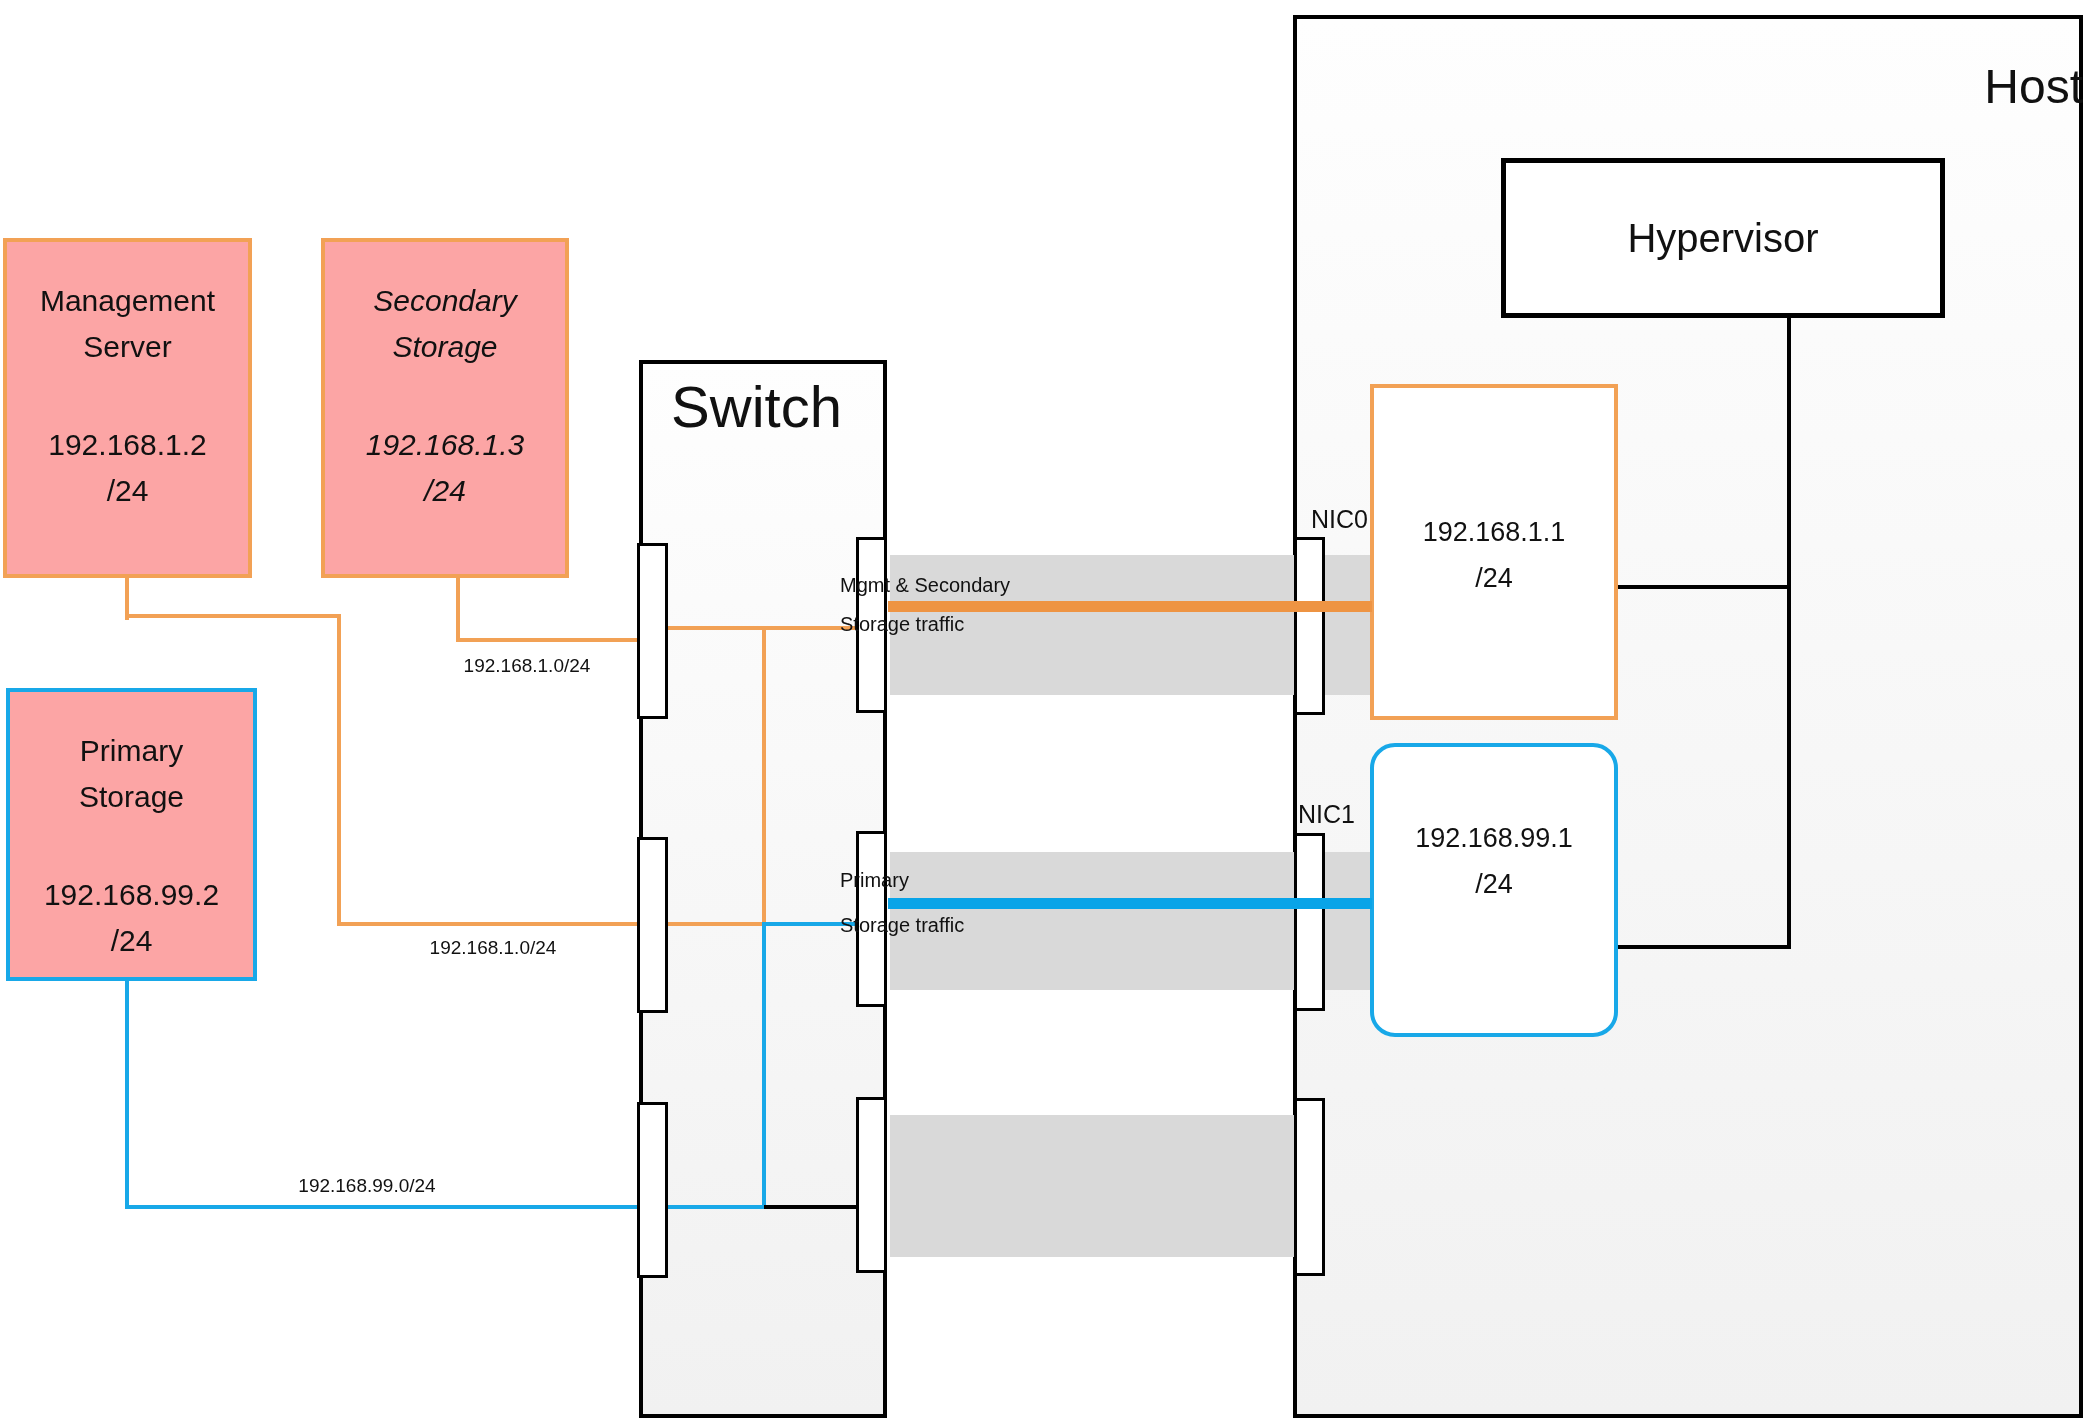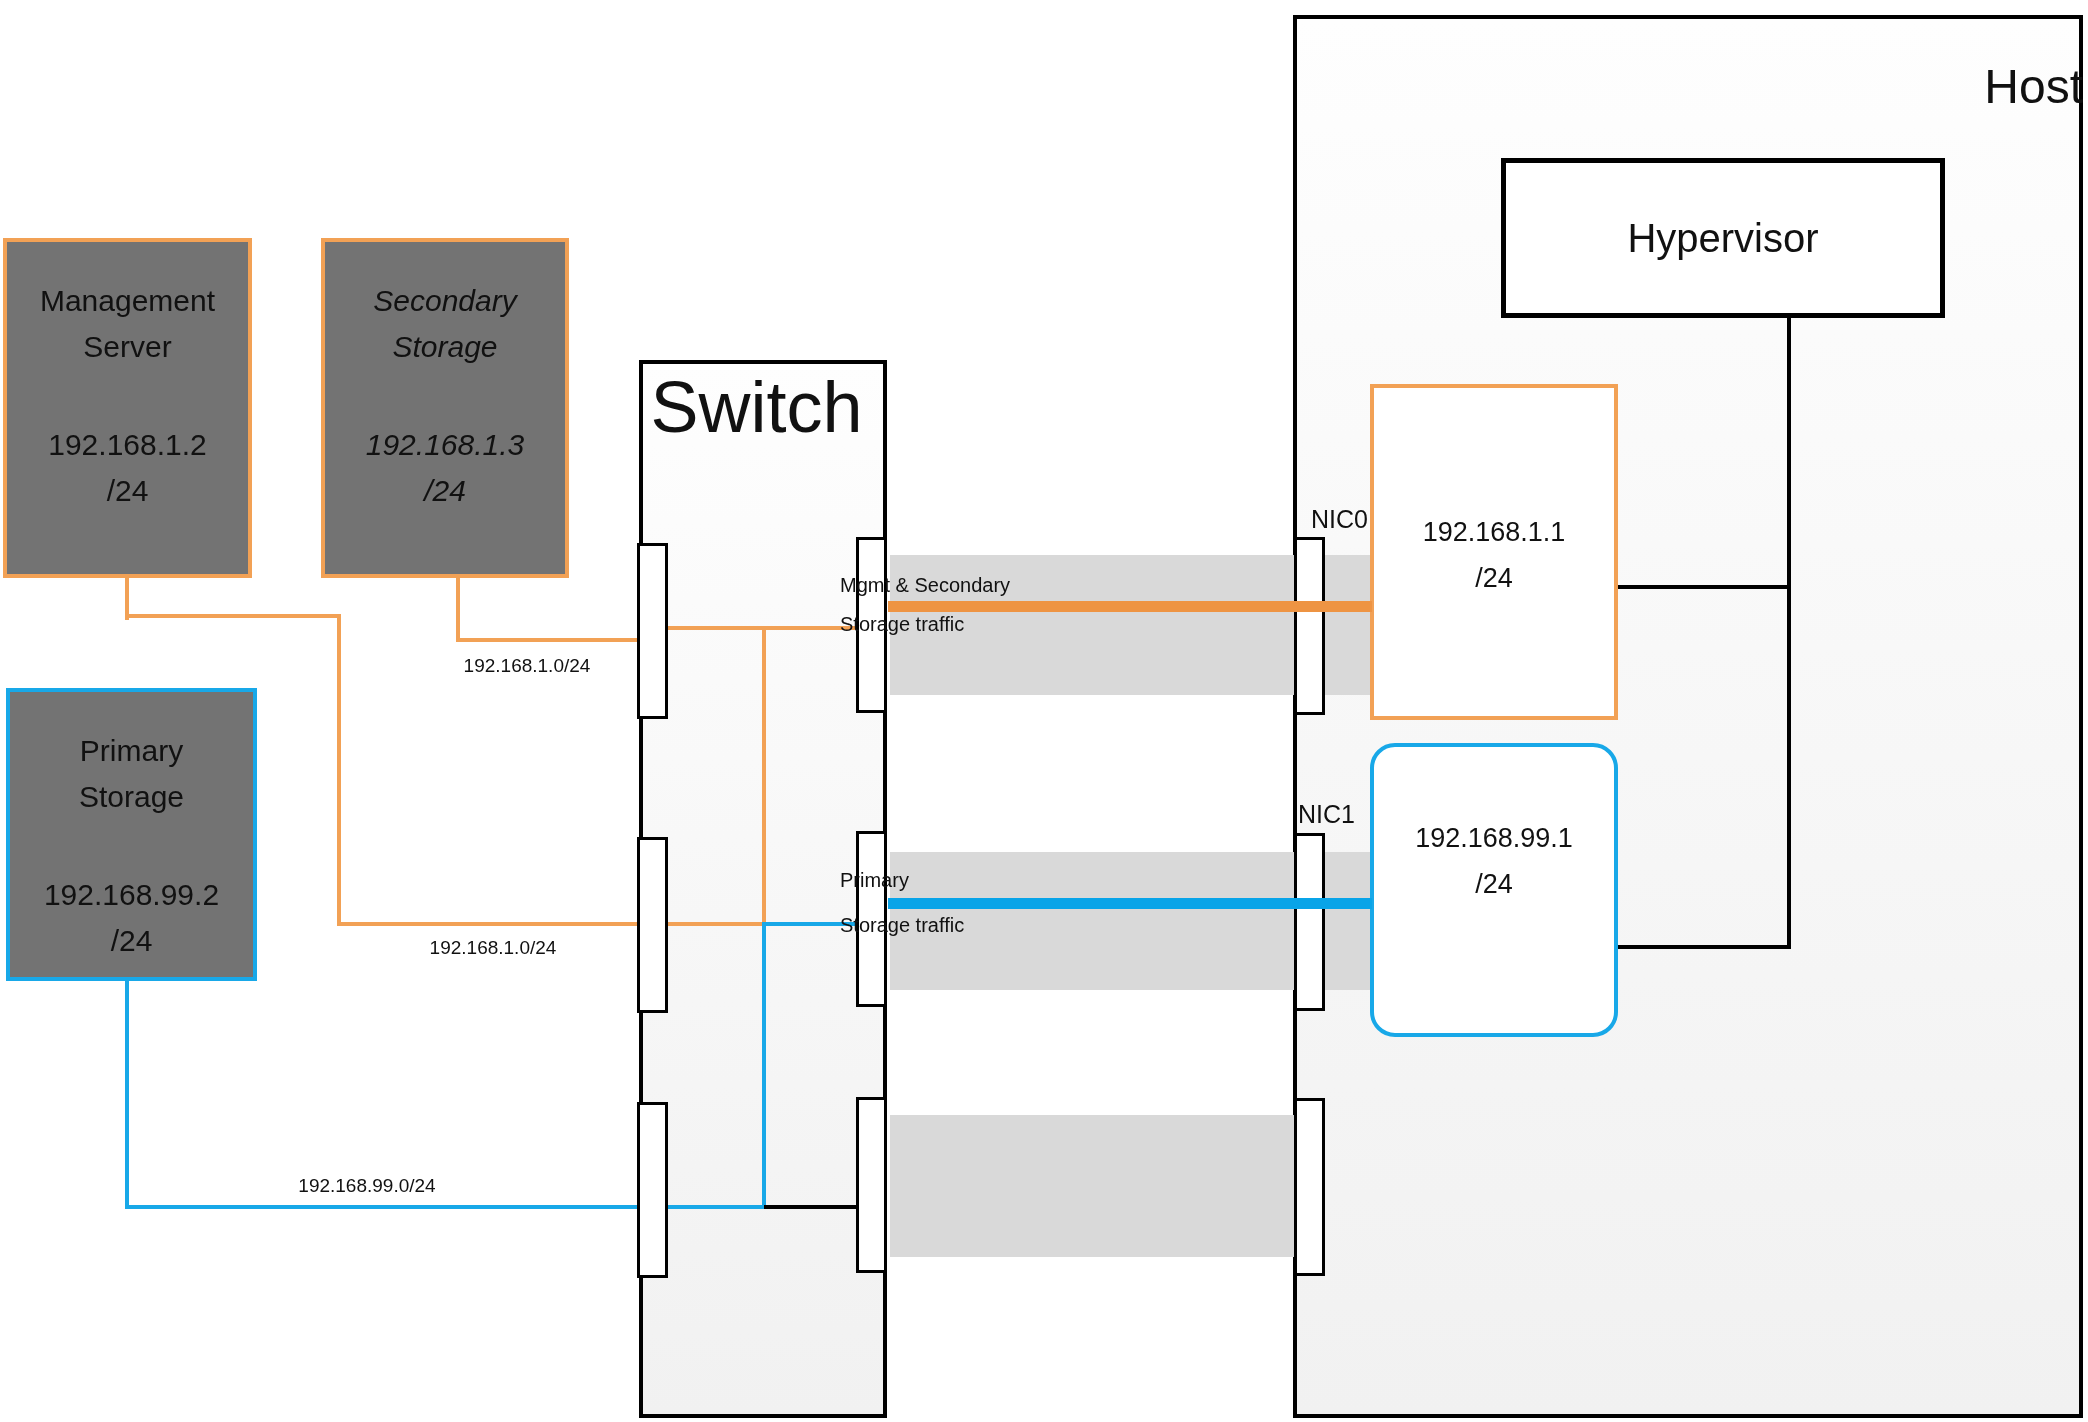--- a/index.html
+++ b/index.html
@@ -15,38 +15,38 @@
 
   
   .container-box{
     border:4px solid #000;
     background:linear-gradient(to bottom,#fefefe 0%,#f8f8f8 45%,#f1f1f1 100%);
   }
   .host-box{left:1293px;top:15px;width:790px;height:1403px;}
   .switch-box{left:639px;top:360px;width:248px;height:1058px;}
 
   .host-title{left:1293px;top:45px;width:790px;text-align:right;font-size:48px;line-height:84px;}
-  .switch-title{left:639px;top:374px;width:235px;text-align:center;font-size:72px;line-height:66px;}
+  .switch-title{left:639px;top:374px;width:235px;text-align:center;font-size:58px;line-height:66px;}
 
   .hypervisor-box{
     left:1453px;top:158px;width:444px;height:160px;
     border:5px solid #000;background:#fff;
     display:flex;align-items:center;justify-content:center;
     font-size:40px;
     margin-left:48px;
   }
 
   
   .band{background:#D9D9D9;}
   .band1{left:890px;top:555px;width:482px;height:140px;}
   .band2{left:890px;top:852px;width:482px;height:138px;}
   .band3{left:890px;top:1115px;width:404px;height:142px;}
 
   
-  .node-box{background:#737373;text-align:center;}
+  .node-box{background:#fca5a5;text-align:center;}
   .orange-border{border:4px solid #F2A155;}
   .blue-border{border:4px solid #18A8E8;}
   .node-box .tline{display:block;font-size:30px;line-height:46px;}
   .node-box .spacer{display:block;height:46px;}
   .node-box .ipgap{margin-top:6px;}
   .mgmt-box{left:3px;top:238px;width:249px;height:340px;padding-top:36px;}
   .secondary-box{left:321px;top:238px;width:248px;height:340px;padding-top:36px;font-style:italic;}
   .primary-box{left:6px;top:688px;width:251px;height:293px;padding-top:36px;}
 
   .nic-box{background:#fff;text-align:center;}

